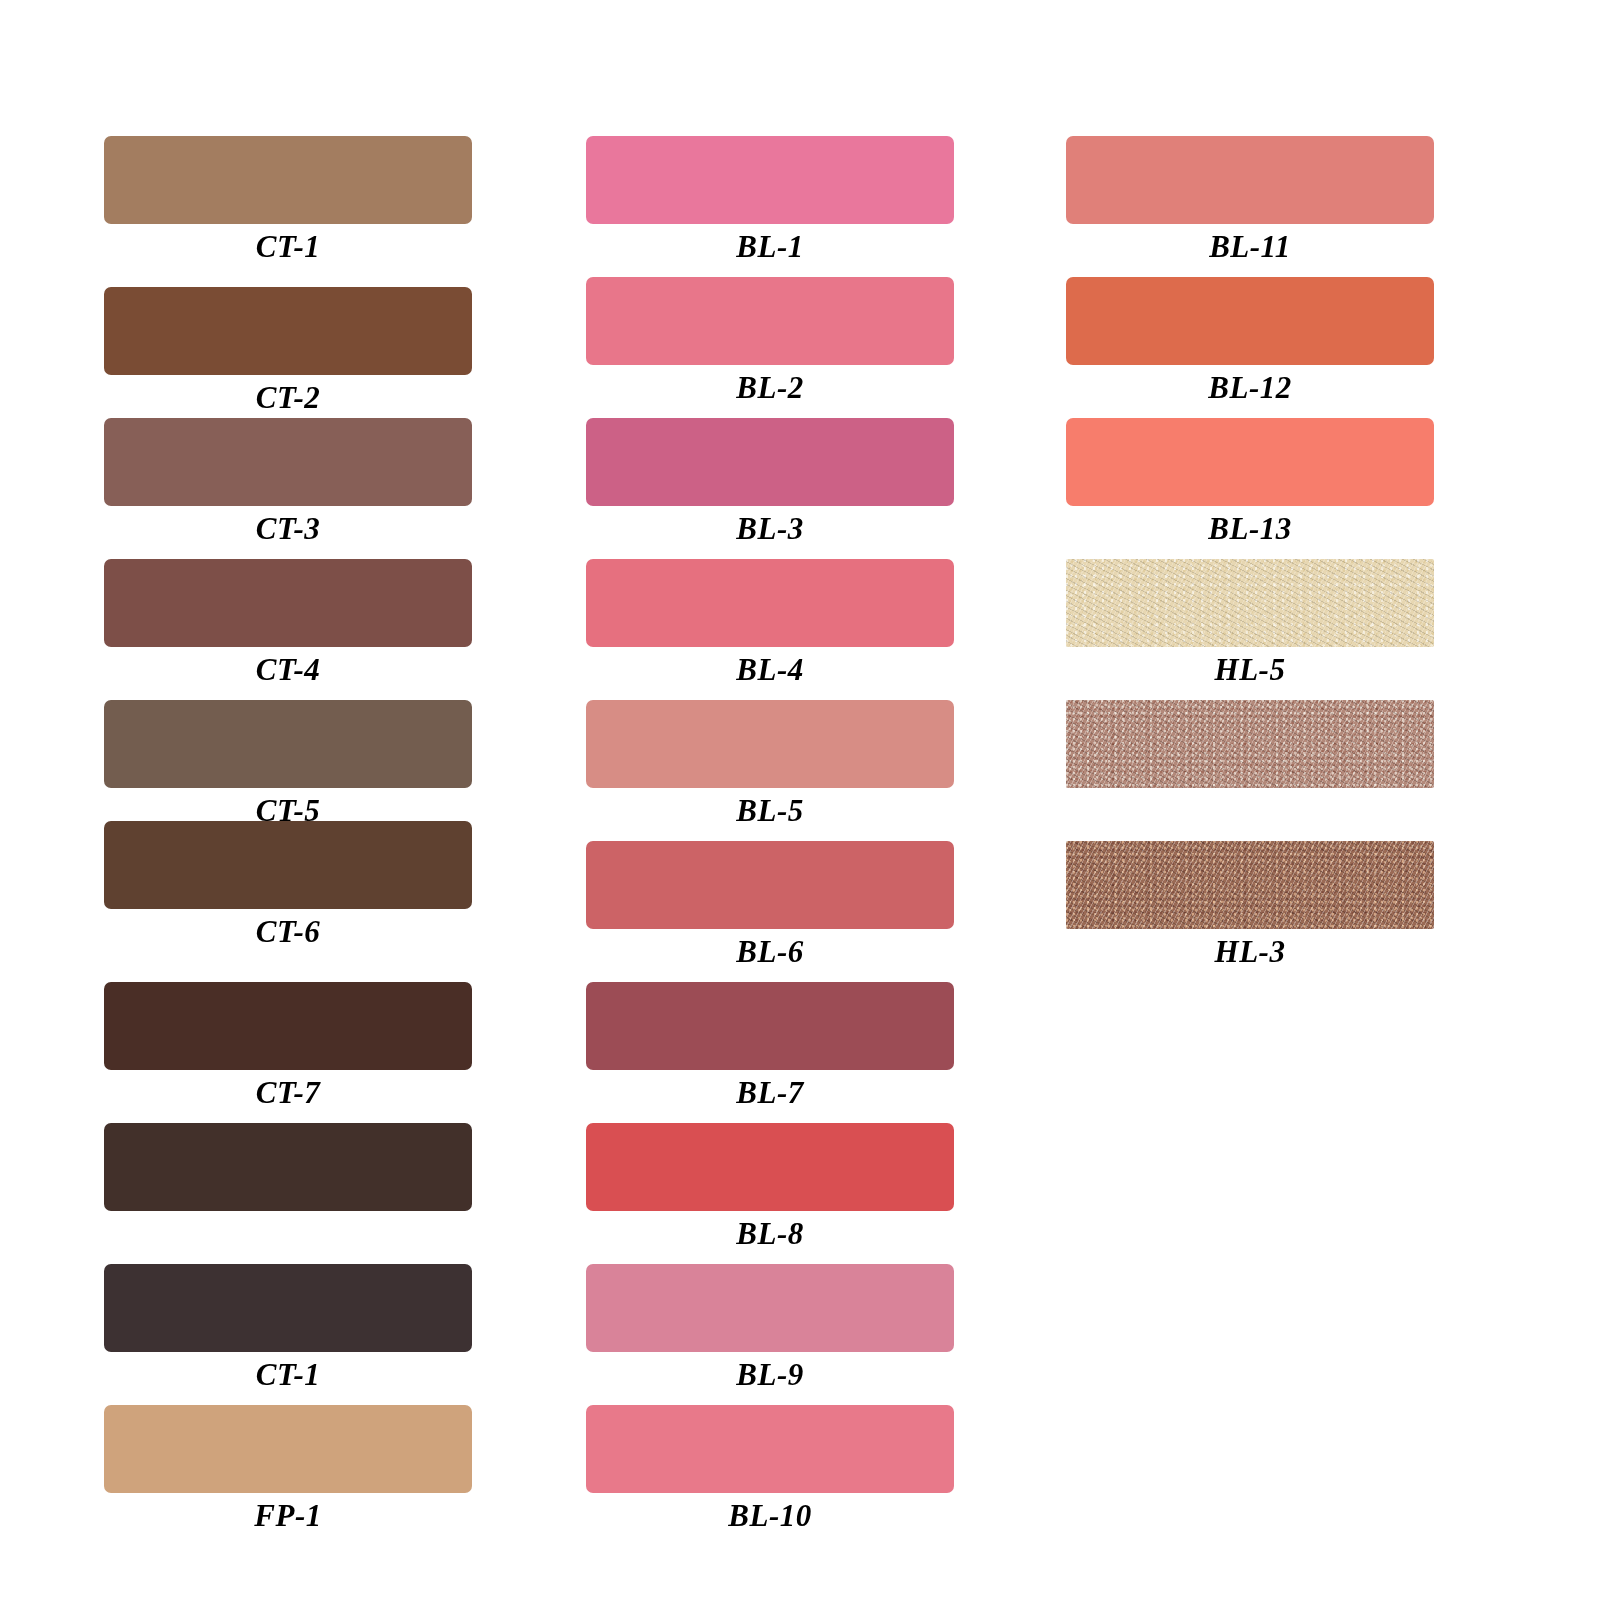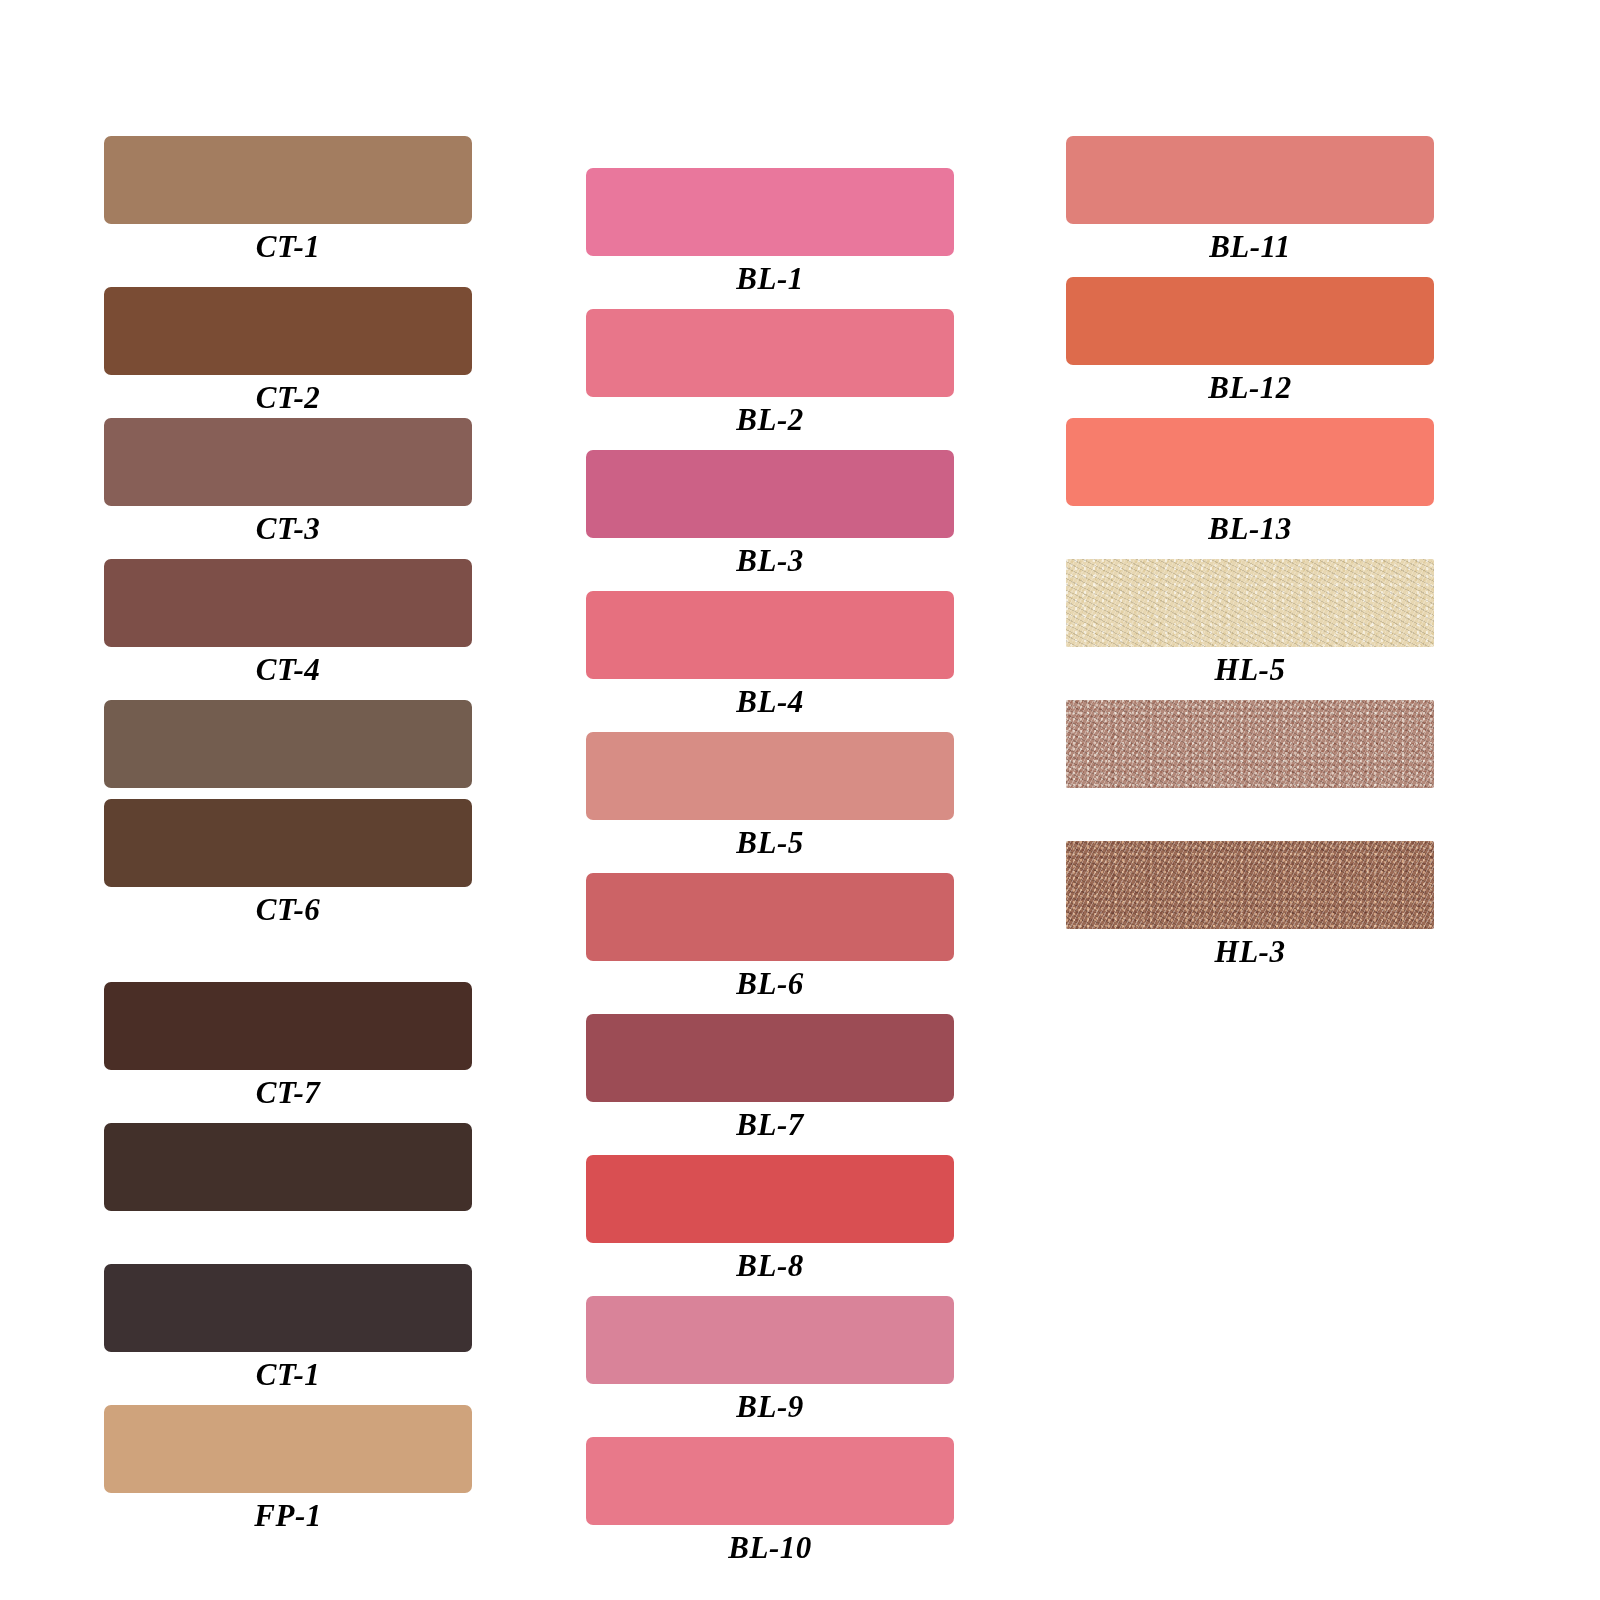--- a/index.html
+++ b/index.html
@@ -90,41 +90,41 @@
         <div class="label">CT-3</div>
       </div>
       <div class="swatch-cell" style="top: 559px;">
         <div class="chip" title="CT-4" style="background: rgb(125, 79, 72);"></div>
         <div class="label">CT-4</div>
       </div>
       <div class="swatch-cell" style="top: 700px;">
         <div class="chip" title="CT-5" style="background: rgb(115, 93, 79);"></div>
         <div class="label">CT-5</div>
       </div>
-      <div class="swatch-cell" style="top: 799px;">
+      <div class="swatch-cell" style="top: 821px;">
         <div class="chip" title="CT-6" style="background: rgb(95, 65, 48);"></div>
         <div class="label">CT-6</div>
       </div>
       <div class="swatch-cell" style="top: 982px;">
         <div class="chip" title="CT-7" style="background: rgb(74, 46, 38);"></div>
         <div class="label">CT-7</div>
       </div>
       <div class="swatch-cell" style="top: 1123px;">
         <div class="chip" title="CT-8" style="background: rgb(66, 48, 42);"></div>
       </div>
       <div class="swatch-cell" style="top: 1264px;">
         <div class="chip" title="CT-9" style="background: rgb(61, 49, 50);"></div>
         <div class="label">CT-1</div>
       </div>
       <div class="swatch-cell" style="top: 1405px;">
         <div class="chip" title="FP-1" style="background: rgb(207, 163, 124);"></div>
         <div class="label">FP-1</div>
       </div>
     </div>
-    <div class="column col-2" style="left: 570px; margin-top: 32px;">
+    <div class="column col-2" style="left: 570px;">
       <div class="swatch-cell" style="top: 136px;">
         <div class="chip" title="BL-1" style="background: rgb(233, 119, 156);"></div>
         <div class="label">BL-1</div>
       </div>
       <div class="swatch-cell" style="top: 277px;">
         <div class="chip" title="BL-2" style="background: rgb(232, 118, 138);"></div>
         <div class="label">BL-2</div>
       </div>
       <div class="swatch-cell" style="top: 418px;">
         <div class="chip" title="BL-3" style="background: rgb(204, 97, 134);"></div>

